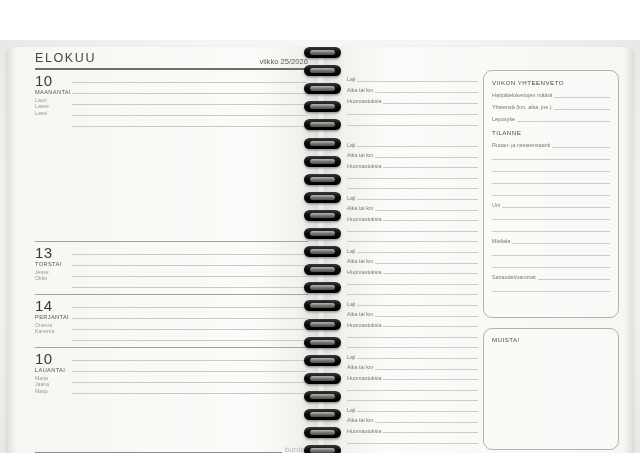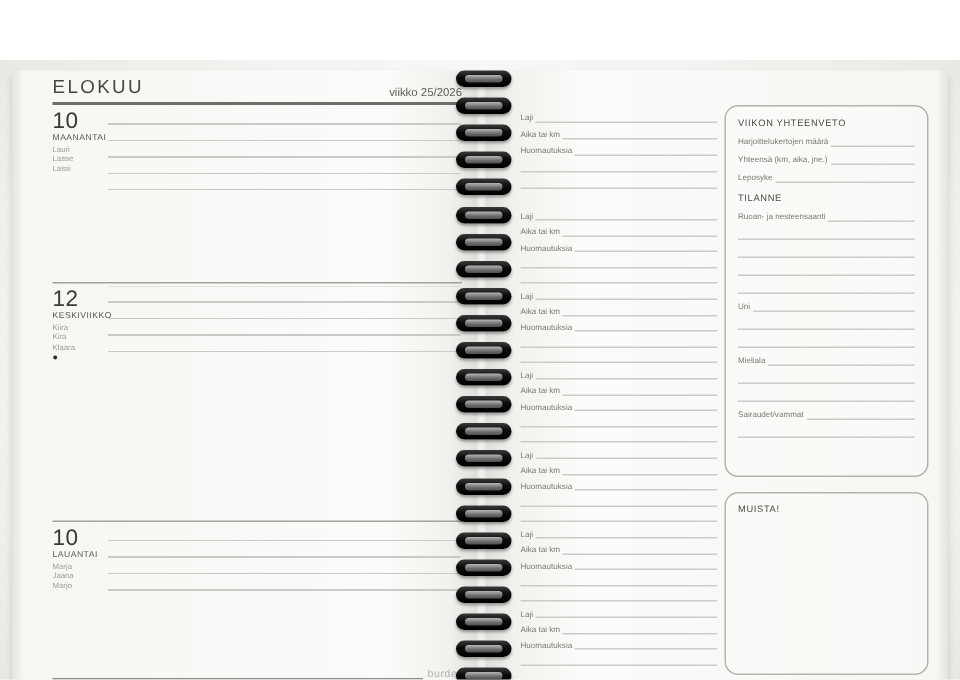--- a/index.html
+++ b/index.html
@@ -90,32 +90,38 @@
   <div class="day-row" style="top:30px;height:66px">
     <div class="day-num">10</div>
     <div class="day-name">MAANANTAI</div>
     <div class="namedays">Lauri
 Lasse
 Lassi</div>
     <div class="day-lines lines-5"></div>
   </div>
 
 
-  <div class="day-row" style="top:149px;height:53px">
+
+  <div class="day-row" style="top:202px;height:53px">
     <div class="day-sep"></div>
-    <div class="day-num">12</div>
-    <div class="day-name">KESKIVIIKKO</div>
-    <div class="namedays">Kiira
-Kira
-Klaara</div>
-    <div class="moon">●</div>
+    <div class="day-num">13</div>
+    <div class="day-name">TORSTAI</div>
+    <div class="namedays">Jesse
+Okko</div>
     <div class="day-lines lines-4"></div>
   </div>
 
-
+  <div class="day-row" style="top:255px;height:53px">
+    <div class="day-sep"></div>
+    <div class="day-num">14</div>
+    <div class="day-name">PERJANTAI</div>
+    <div class="namedays">Onerva
+Kanerva</div>
+    <div class="day-lines lines-4"></div>
+  </div>
 
   <div class="day-row" style="top:308px;height:53px">
     <div class="day-sep"></div>
     <div class="day-num">10</div>
     <div class="day-name">LAUANTAI</div>
     <div class="namedays">Marja
 Jaana
 Marjo</div>
     <div class="day-lines lines-4"></div>
   </div>

